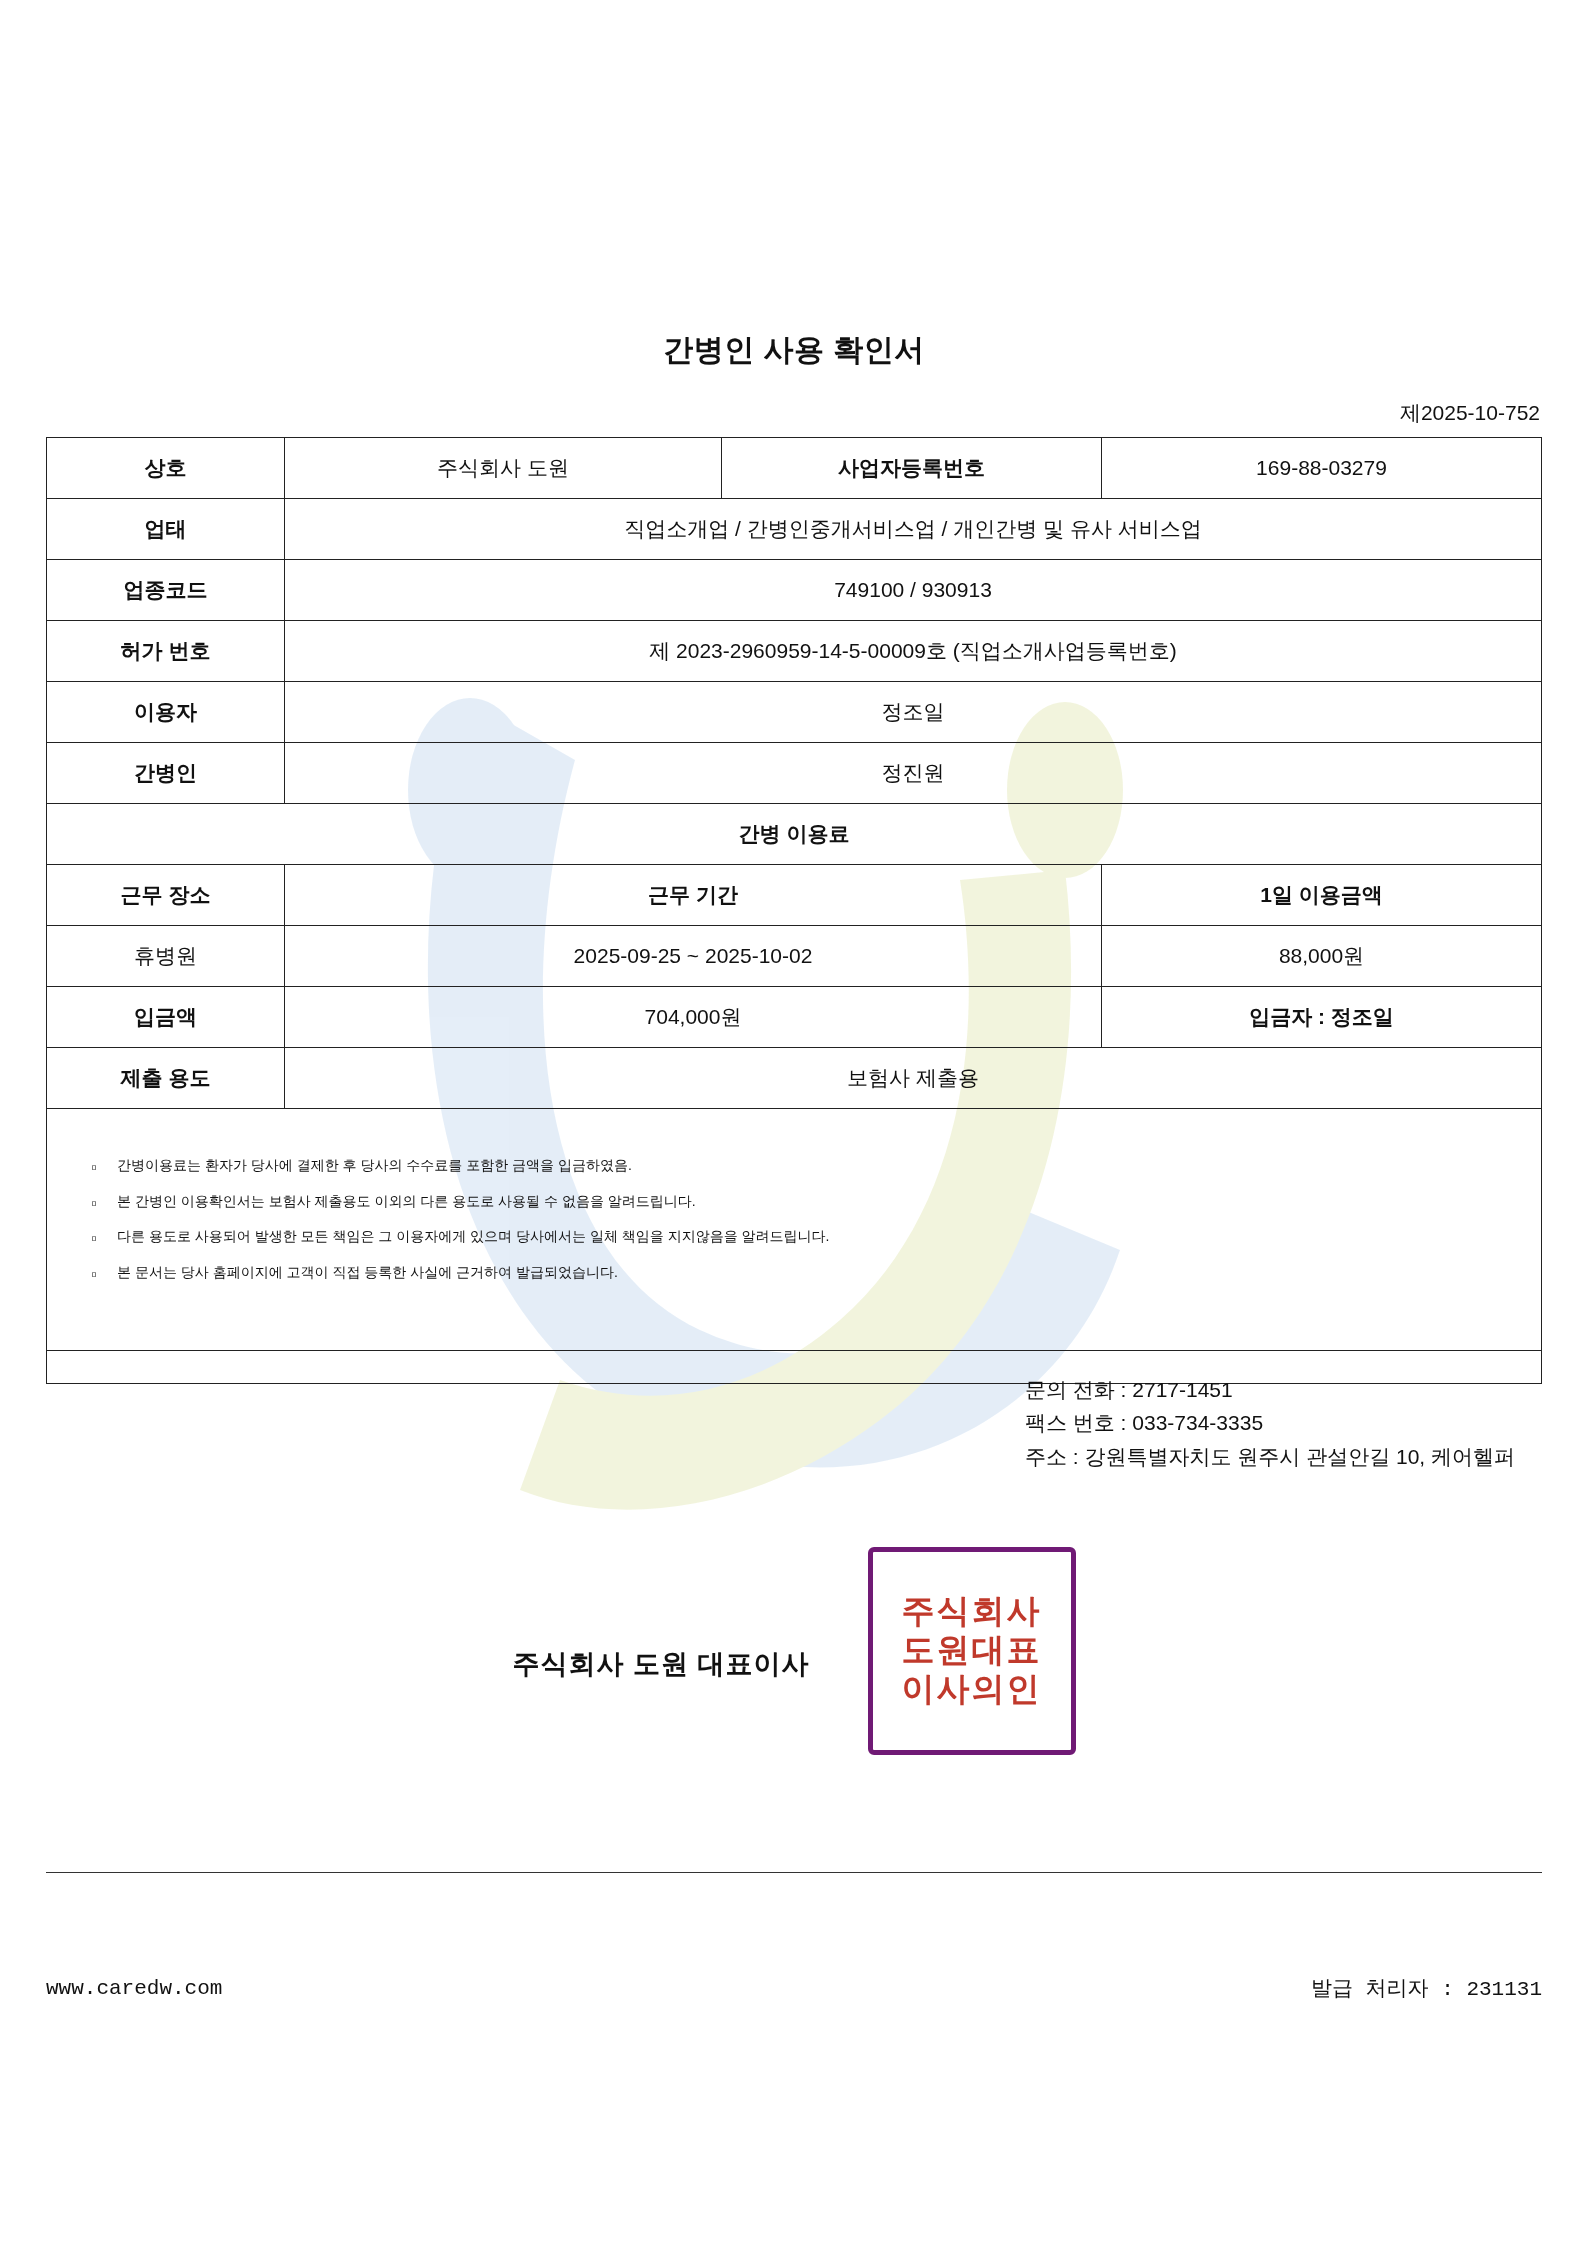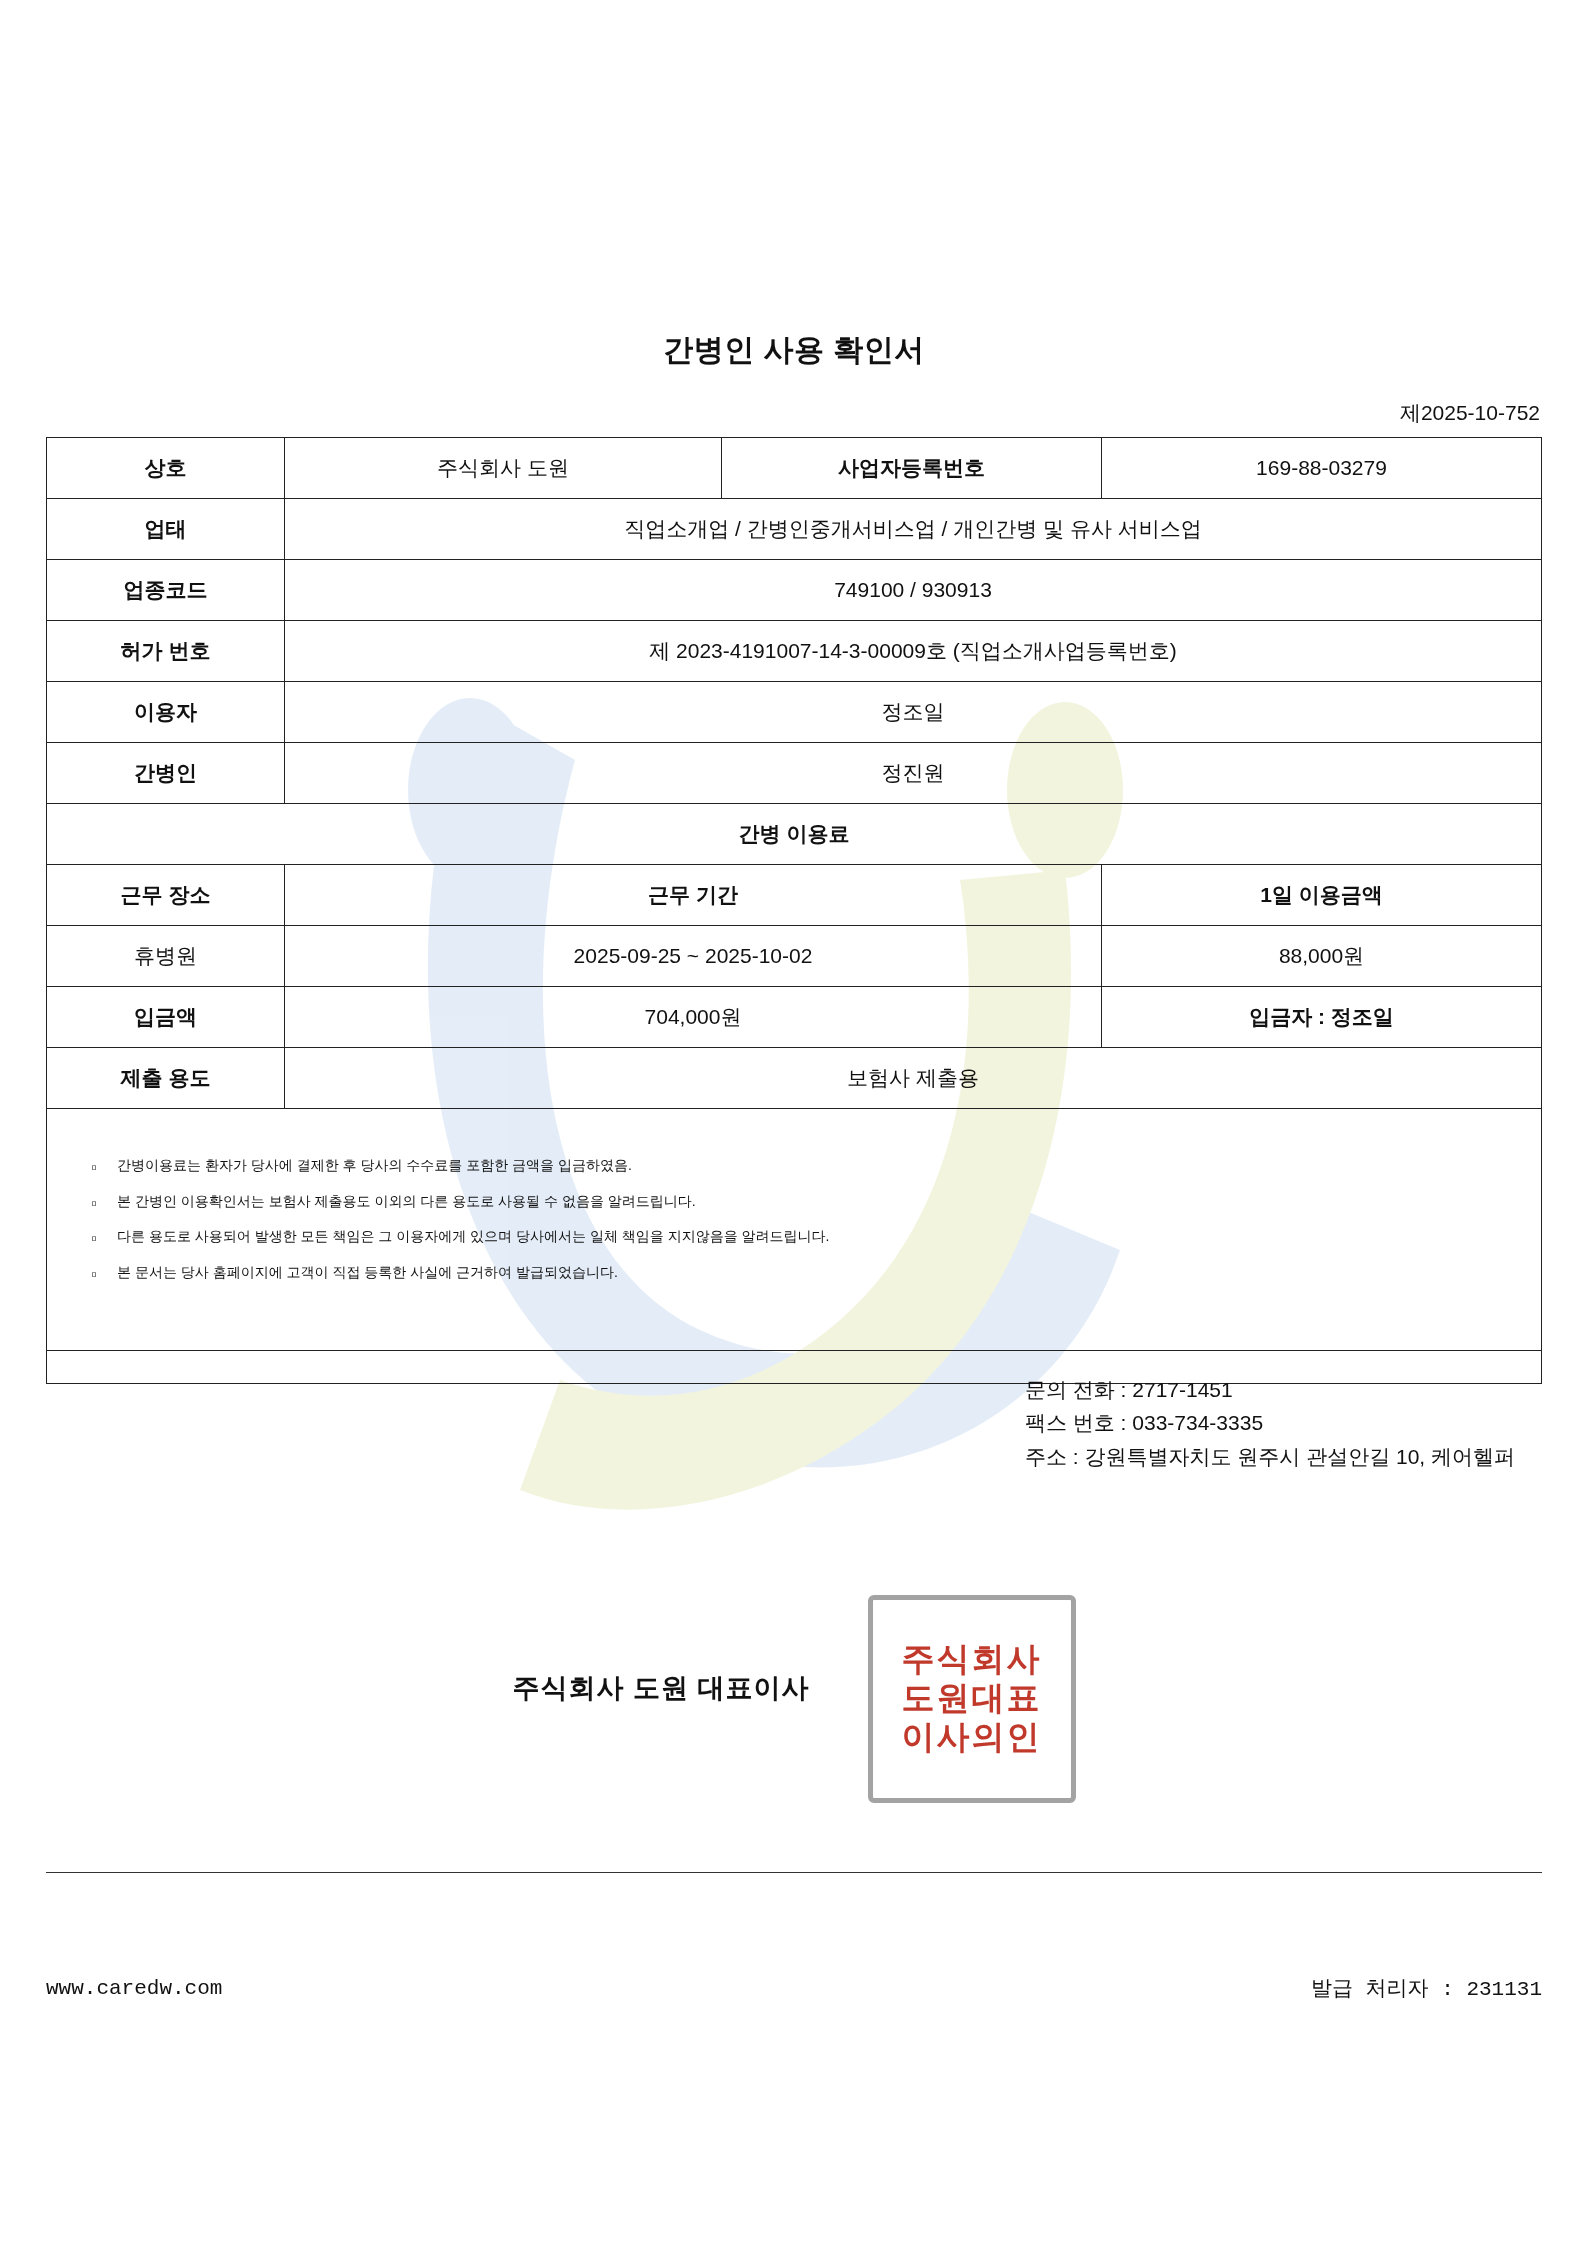--- a/index.html
+++ b/index.html
@@ -125,35 +125,34 @@
   }
   .sign-name {
     font-size: 27px;
     font-weight: bold;
     letter-spacing: 1px;
     margin-right: 58px;
   }
   .stamp {
     width: 198px;
     height: 198px;
-    border: 5px solid #a3a3a3;
+    border: 5px solid #701a75;
     border-radius: 6px;
     color: #c0392b;
     display: flex;
     flex-direction: column;
     justify-content: center;
     align-items: center;
     font-weight: bold;
     font-size: 33px;
     line-height: 1.18;
     letter-spacing: 2px;
     font-family: "DejaVu Sans", sans-serif;
     position: relative;
     top: -14px;
-    margin-top: 48px;
   }
   .stamp div { white-space: nowrap; }
   .page-footer {
     position: absolute;
     left: 46px;
     right: 46px;
     top: 1974px;
     display: flex;
     justify-content: space-between;
     align-items: center;
@@ -206,21 +205,21 @@
         <tr>
           <td class="label">업태</td>
           <td colspan="3">직업소개업 / 간병인중개서비스업 / 개인간병 및 유사 서비스업</td>
         </tr>
         <tr>
           <td class="label">업종코드</td>
           <td colspan="3">749100 / 930913</td>
         </tr>
         <tr>
           <td class="label">허가 번호</td>
-          <td colspan="3">제 2023-4191007-14-3-00009호 (직업소개사업등록번호)</td>
+          <td colspan="3">제 2023-2960959-14-5-00009호 (직업소개사업등록번호)</td>
         </tr>
         <tr>
           <td class="label">이용자</td>
           <td colspan="3">정조일</td>
         </tr>
         <tr>
           <td class="label">간병인</td>
           <td colspan="3">정진원</td>
         </tr>
 

